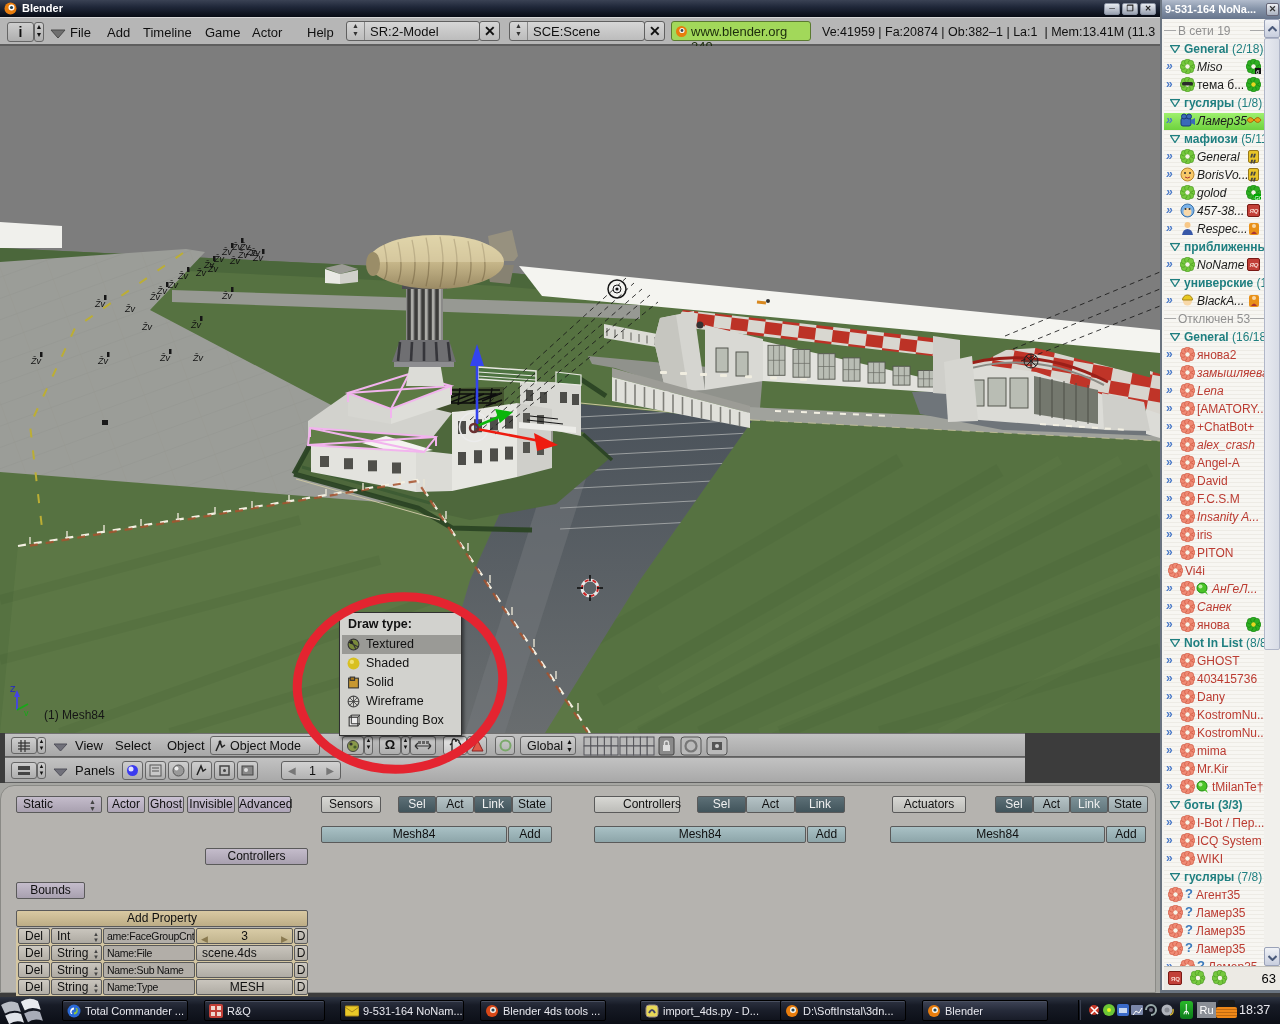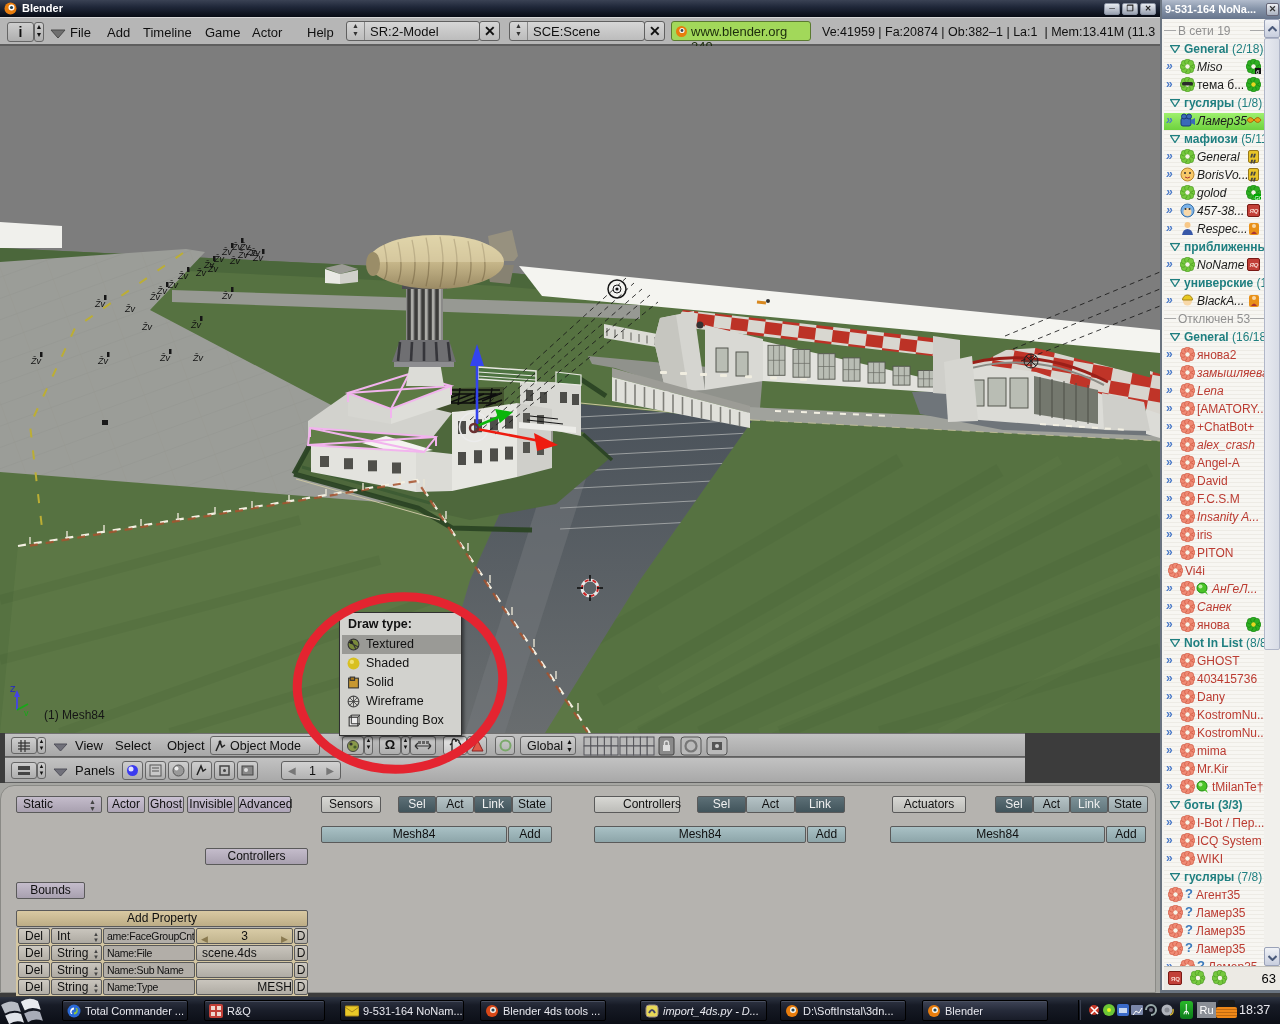--- a/index.html
+++ b/index.html
@@ -722,21 +722,21 @@
 <div style="position:absolute;left:15px;top:176px;width:292px;height:17px;background:#d5c7a2"></div>
 <div class="gbtn" style="left:17px;top:176px;width:32px;height:16px;line-height:14px;background:linear-gradient(180deg,#cecac2,#b2aea6)">Del</div>
 <div class="gbtn" style="left:50px;top:176px;width:51px;height:16px;line-height:14px;background:linear-gradient(180deg,#c9c5bd,#aeaaa2);text-align:left;padding-left:5px">String<span style="position:absolute;right:2px;top:2px;font-size:6px;line-height:6px;color:#444">▲<br>▼</span></div>
 <div class="gbtn" style="left:102px;top:176px;width:92px;height:16px;line-height:15px;background:#b2aea8;text-align:left;padding-left:3px;overflow:hidden;font-size:10.5px;letter-spacing:-0.3px">Name:Sub Name</div>
 <div class="gbtn" style="left:195px;top:176px;width:97px;height:16px;line-height:14px;background:linear-gradient(180deg,#c9c5bd,#b0aca4);text-align:left;padding-left:5px"></div>
 <div class="gbtn" style="left:293px;top:176px;width:14px;height:16px;line-height:14px;background:linear-gradient(180deg,#cecac2,#b2aea6)">D</div>
 <div style="position:absolute;left:15px;top:193px;width:292px;height:17px;background:#d5c7a2"></div>
 <div class="gbtn" style="left:17px;top:193px;width:32px;height:16px;line-height:14px;background:linear-gradient(180deg,#cecac2,#b2aea6)">Del</div>
 <div class="gbtn" style="left:50px;top:193px;width:51px;height:16px;line-height:14px;background:linear-gradient(180deg,#c9c5bd,#aeaaa2);text-align:left;padding-left:5px">String<span style="position:absolute;right:2px;top:2px;font-size:6px;line-height:6px;color:#444">▲<br>▼</span></div>
 <div class="gbtn" style="left:102px;top:193px;width:92px;height:16px;line-height:15px;background:#b2aea8;text-align:left;padding-left:3px;overflow:hidden;font-size:10.5px;letter-spacing:-0.3px">Name:Type</div>
-<div class="gbtn" style="left:195px;top:193px;width:97px;height:16px;line-height:14px;background:linear-gradient(180deg,#c9c5bd,#b0aca4);text-align:right;padding-left:5px">MESH</div>
+<div class="gbtn" style="left:195px;top:193px;width:97px;height:16px;line-height:14px;background:linear-gradient(180deg,#c9c5bd,#b0aca4);text-align:center;padding-left:5px">MESH</div>
 <div class="gbtn" style="left:293px;top:193px;width:14px;height:16px;line-height:14px;background:linear-gradient(180deg,#cecac2,#b2aea6)">D</div>
       </div>
     </div>
 
   <div class="abs" id="dmenu" style="left:339px;top:612px;width:123px;height:124px;background:#d2d2ce;border:1px solid #303030;box-shadow:2px 3px 3px rgba(0,0,0,.45);z-index:5">
     <div style="position:absolute;left:8px;top:4px;font-size:12.5px;font-weight:bold;color:#111">Draw type:</div>
     <div style="position:absolute;left:2px;top:22px;width:119px;height:19px;background:#9a9a96"></div>
 <svg style="position:absolute;left:7px;top:25px" width="13" height="13" viewBox="0 0 12 12">
         <circle cx="6" cy="6" r="5" fill="#7a8a3a" stroke="#333"></circle>
         <path d="M2,4 l8,4 M4,2 l4,8" stroke="#333" stroke-width="1"></path>
@@ -1607,21 +1607,21 @@
         <span class="tx">9-531-164 NoNam...</span>
       </div>
 <div class="tbtn" style="left:480px;width:126px;">
         <span class="ic"><svg width="14" height="14">
             <circle cx="7" cy="7" r="6" fill="#d84818"></circle>
             <circle cx="8" cy="6" r="3" fill="#f8f0e8"></circle>
             <circle cx="8" cy="6" r="1.6" fill="#245"></circle>
           </svg></span>
         <span class="tx">Blender 4ds tools ...</span>
       </div>
-<div class="tbtn" style="left:640px;width:127px;font-style:italic;">
+<div class="tbtn" style="left:640px;width:146px;">
         <span class="ic"><svg width="14" height="14">
             <rect x="1" y="1" width="12" height="12" rx="3" fill="#e8d858" stroke="#988"></rect>
             <path d="M4,9 q3,-6 6,0" stroke="#446" fill="none" stroke-width="2"></path>
           </svg></span>
         <span class="tx">import_4ds.py - D...</span>
       </div>
 <div class="tbtn" style="left:780px;width:126px;">
         <span class="ic"><svg width="14" height="14">
             <circle cx="7" cy="7" r="6" fill="#e87d0d"></circle>
             <circle cx="8" cy="6" r="3" fill="#f8f8f0"></circle>

